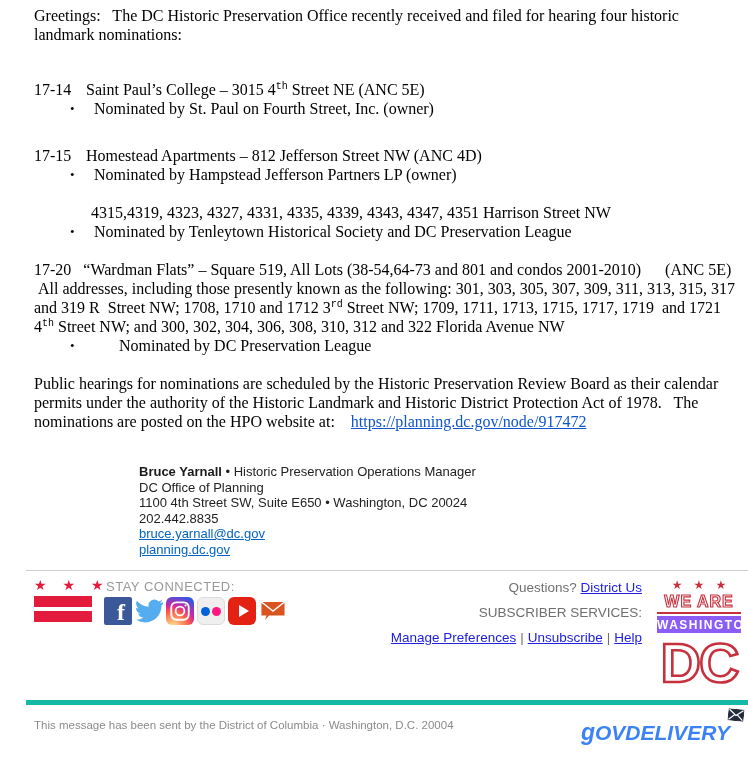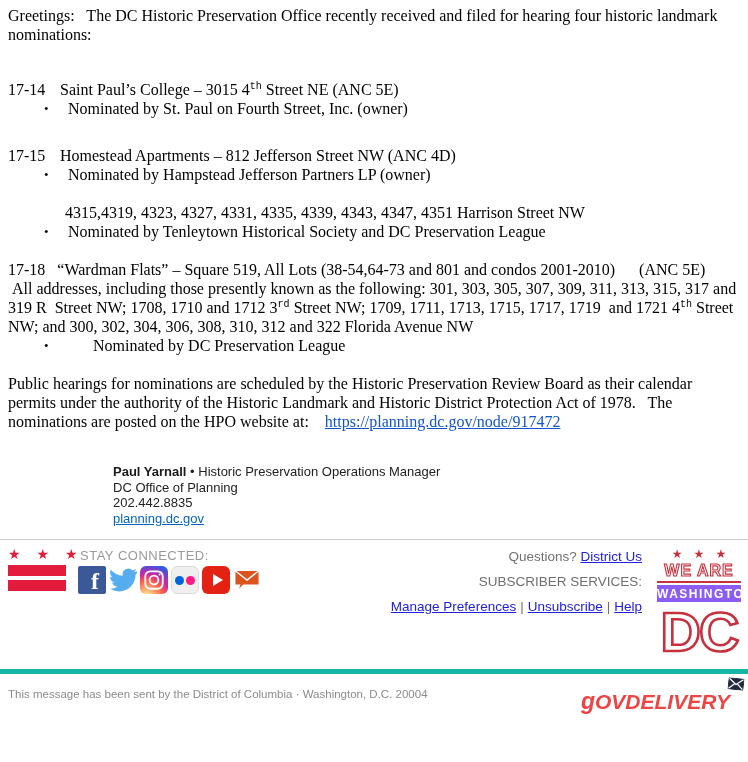--- a/index.html
+++ b/index.html
@@ -1,19 +1,19 @@
 <!DOCTYPE html>
 <html><head>
 <meta charset="utf-8">
 <style>
   html,body { margin:0; padding:0; background:#ffffff; }
   .page {
     width:748px; height:762px; background:#ffffff; overflow:hidden;
     font-family:"Liberation Serif", serif; color:#000;
-    position:relative; box-sizing:border-box;
+    position:relative; box-sizing:border-box;padding-left:26px;
   }
   
   .doc { padding:6px 8px 0 8px; font-size:16px; line-height:19px; }
   .para { margin:0; white-space:pre-wrap; }
   .nom { margin:0; }
   .nom1 { margin-top:36px; }
   .nom2 { margin-top:28px; }
   .nom3 { margin-top:19px; }
   .nom-head { display:flex; }
   .nom-num { width:52px; flex-shrink:0; }
@@ -66,21 +66,21 @@
   .wa-we-are { display:block; margin:0 auto; }
   .wa-underline { height:2px; background:#c7313e; margin:1px 3px 2px 3px; }
   .wa-washington { background:#8b5cf6; color:#ffffff; font-size:12px; font-weight:bold;
                    letter-spacing:1.5px; padding:2px 0 1px; margin:0 3px; }
   .wa-dc { display:block; margin:0 auto; overflow:visible; }
   
   .bottom-bar { border-top:5px solid #14b8a6; margin-top:9px; padding:14px 10px 0 8px;
                 display:flex; align-items:flex-start; justify-content:space-between;
                 font-family:"Liberation Sans", sans-serif; }
   .bottom-msg { color:#8b8b8b; font-size:11.5px; }
-  .gd-logo { position:relative; color:#ef4444; font-weight:bold; font-style:italic;
+  .gd-logo { position:relative; color:#3b82f6; font-weight:bold; font-style:italic;
              font-size:21px; letter-spacing:0px; white-space:nowrap; padding-right:8px; }
   .gd-g { font-size:23px; }
   .gd-env { position:absolute; top:-10px; right:-6px; transform:rotate(6deg); }
 </style>
 </head>
 <body>
 
 <div class="page">
 
   <div class="doc">
@@ -111,34 +111,36 @@
 
     <div class="nom nom3">
       <div class="nom-addresses">4315,4319, 4323, 4327, 4331, 4335, 4339, 4343, 4347, 4351 Harrison Street NW</div>
       <div class="bullet">
         <span class="dot">•</span>
         <span>Nominated by Tenleytown Historical Society and DC Preservation League</span>
       </div>
     </div>
 
     <div class="wardman">
-      <p class="para">17-18   “Wardman Flats” – Square 519, All Lots (38-54,64-73 and 801 and condos 2001-2010)      (ANC 5E)</p>
+      <p class="para">17-20   “Wardman Flats” – Square 519, All Lots (38-54,64-73 and 801 and condos 2001-2010)      (ANC 5E)</p>
       <p class="para"><span> All addresses, including those presently known as the following: 301, 303, 305, 307, 309, 311, 313, 315, 317 and 319 R  Street NW; 1708, 1710 and 1712 3</span><sup>rd</sup><span> Street NW; 1709, 1711, 1713, 1715, 1717, 1719  and 1721 4</span><sup>th</sup><span> Street NW; and 300, 302, 304, 306, 308, 310, 312 and 322 Florida Avenue NW</span></p>
       <div class="bullet">
         <span class="dot dot-wide">•</span>
         <span>Nominated by DC Preservation League</span>
       </div>
     </div>
 
     <p class="para hearings"><span>Public hearings for nominations are scheduled by the Historic Preservation Review Board as their calendar permits under the authority of the Historic Landmark and Historic District Protection Act of 1978.   The nominations are posted on the HPO website at:    </span><a class="doc-link">https://planning.dc.gov/node/917472</a></p>
 
     <div class="signature">
-      <div><span class="sig-name">Paul Yarnall</span><span> • </span><span>Historic Preservation Operations Manager</span></div>
+      <div><span class="sig-name">Bruce Yarnall</span><span> • </span><span>Historic Preservation Operations Manager</span></div>
       <div>DC Office of Planning</div>
+      <div>1100 4th Street SW, Suite E650 • Washington, DC 20024</div>
       <div>202.442.8835</div>
+      <div><a>bruce.yarnall@dc.gov</a></div>
       <div><a>planning.dc.gov</a></div>
     </div>
   </div>
 
   <div class="footer">
 
     <div class="dc-flag">
       <div class="flag-stars">★ ★ ★</div>
       <div class="flag-bar"></div>
       <div class="flag-bar"></div>

